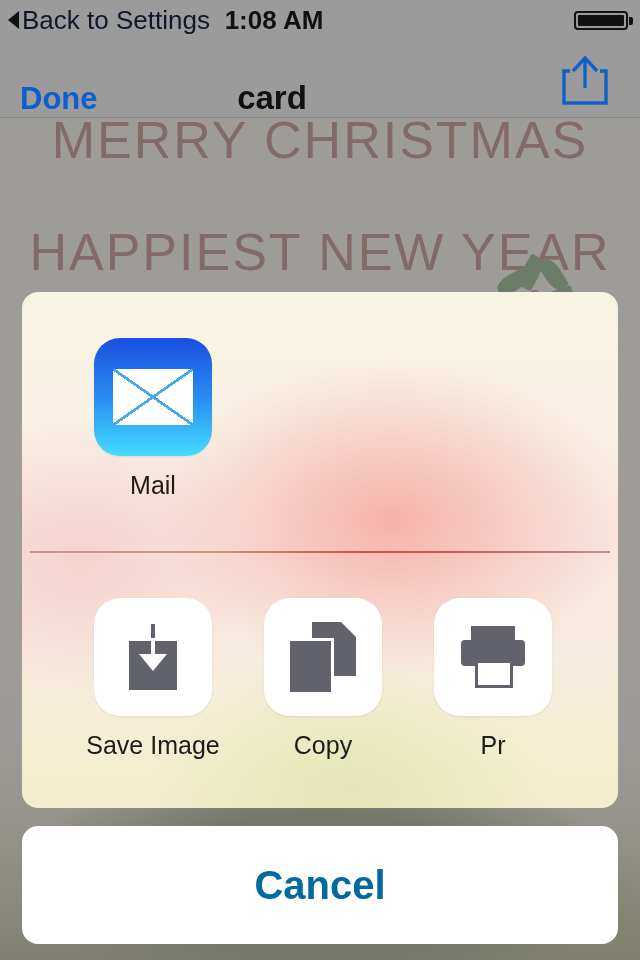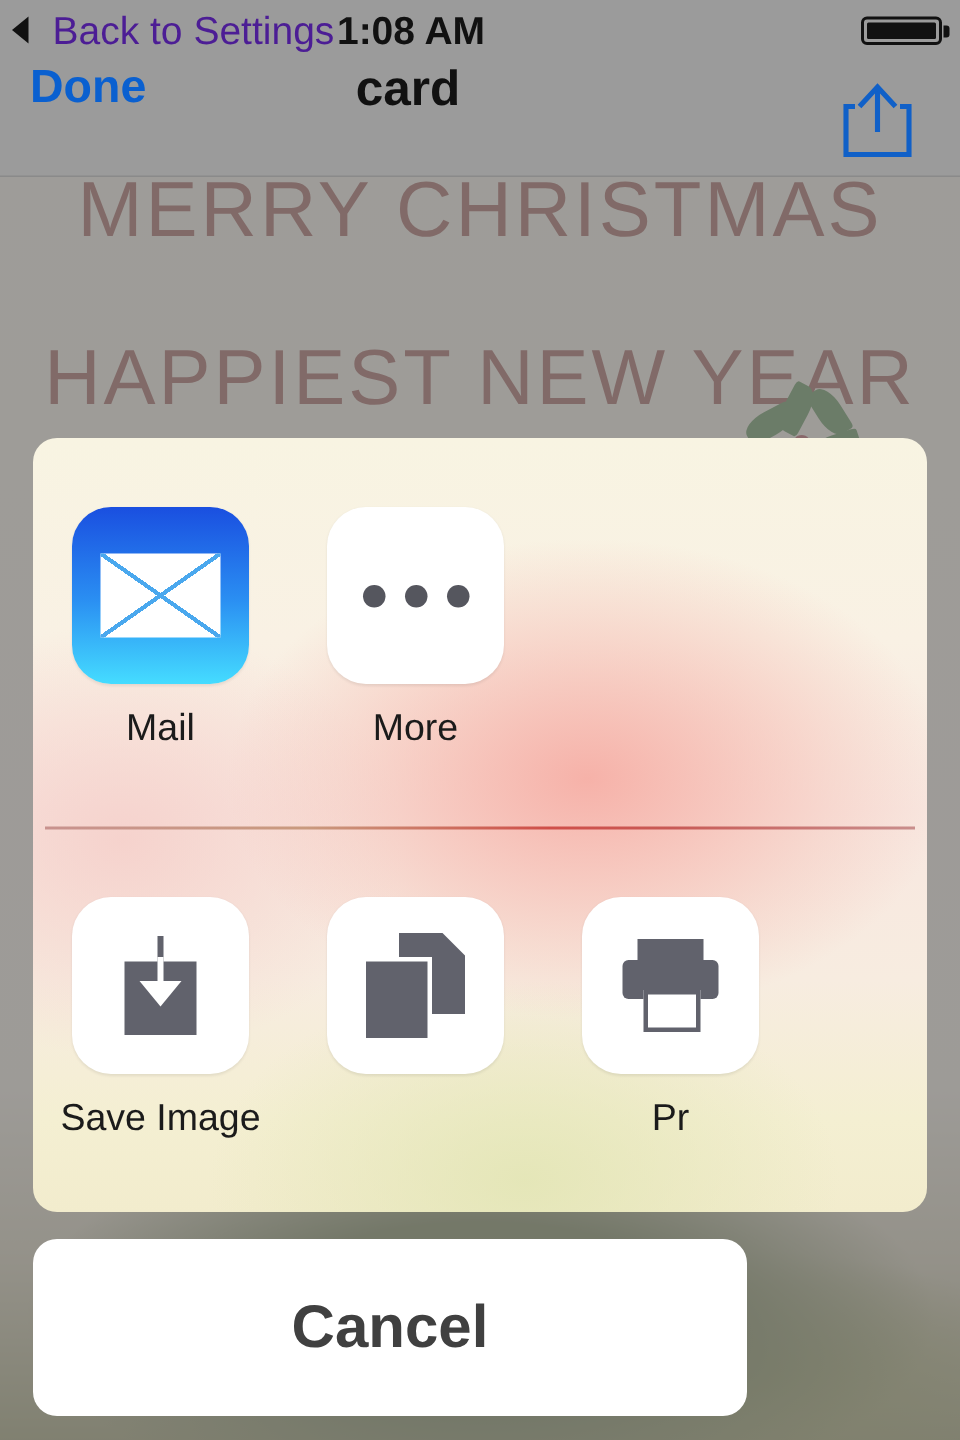--- a/index.html
+++ b/index.html
@@ -56,22 +56,22 @@
     border-radius:50% 10% 50% 10%;
   }
   .berry { position:absolute; width:13px; height:15px; border-radius:50%; background:#a8353a; }
 
   
   #statusbar {
     position:absolute; left:0; top:0; width:640px; height:40px;
     background:#9b9b9b; display:flex; align-items:center;
   }
   #back-link {
-    display:flex; align-items:center; gap:16px; margin-left:8px;
-    font-size:26px; color:#4c1d95; white-space:nowrap;
+    display:flex; align-items:center; gap:3px; margin-left:8px;
+    font-size:26px; color:#0f172a; white-space:nowrap;
   }
   #back-tri {
     width:0; height:0; border-top:9px solid transparent;
     border-bottom:9px solid transparent; border-right:11px solid #111;
   }
   #clock {
     position:absolute; left:0; width:548px; text-align:center;
     font-size:26px; font-weight:600; color:#111;
   }
   #battery {
@@ -80,21 +80,21 @@
   }
   #battery-fill { width:100%; height:100%; background:#111; border-radius:1px; }
   #battery-cap {
     position:absolute; right:7px; top:17px; width:4px; height:8px;
     background:#111; border-radius:0 2px 2px 0;
   }
 
   
   #navbar {
     position:absolute; left:0; top:40px; width:640px; height:78px;
-    background:#9b9b9b; display:flex; align-items:flex-start;
+    background:#9b9b9b; display:flex; align-items:flex-end;
     border-bottom:1px solid #8a8a8a;
   }
   #done-button {
     margin-left:20px; font-size:31px; color:#0a60d0; font-weight:600;
   }
   #nav-title {
     position:absolute; left:0; width:544px; text-align:center;
     font-size:33px; font-weight:700; color:#111;
   }
   #share-button { position:absolute; right:30px; top:14px; width:50px; height:52px; }
@@ -102,21 +102,21 @@
   
   #share-sheet {
     position:absolute; left:22px; top:292px; width:596px; height:516px;
     border-radius:16px; overflow:hidden;
     background:
       radial-gradient(ellipse 300px 200px at 62% 44%, rgba(246,173,164,0.92) 0%, rgba(246,198,188,0.45) 55%, rgba(250,240,220,0) 80%),
       radial-gradient(ellipse 260px 200px at 10% 52%, rgba(245,205,200,0.8) 0%, rgba(248,232,216,0) 72%),
       radial-gradient(ellipse 280px 180px at 55% 96%, rgba(226,229,180,0.85) 0%, rgba(245,240,205,0) 75%),
       linear-gradient(180deg,#f8f4e2 0%, #f9f1e4 26%, #f8e7e0 48%, #f7ece0 70%, #f4efd2 88%, #f2eccd 100%);
   }
-  .sheet-row { position:absolute; left:0; width:596px; display:flex; }
+  .sheet-row { position:absolute; left:0; width:596px; display:flex;padding-left:46px; }
   #app-row { top:0; height:259px; }
   #action-row { top:260px; height:256px; }
   #sheet-divider {
     position:absolute; left:8px; top:259px; width:580px; height:2px;
     background:linear-gradient(90deg,#c8928e 0%,#c99a7e 30%,#cf4f49 58%,#c85a56 72%,#c98e8c 100%);
   }
   .share-item {
     width:170px; padding-top:46px; display:flex; flex-direction:column;
     align-items:center; flex:0 0 auto;
   }
@@ -194,24 +194,24 @@
   }
 
   
   .print-ico { position:relative; width:64px; height:62px; }
   .print-top { position:absolute; left:10px; top:0; width:44px; height:14px; background:#61626c; }
   .print-body { position:absolute; left:0; top:14px; width:64px; height:26px; background:#61626c; border-radius:4px; }
   .print-paper { position:absolute; left:14px; top:34px; width:38px; height:28px; background:#fff; border:3px solid #61626c; }
 
   
   #cancel-button {
-    position:absolute; left:22px; top:826px; width:476px; height:118px;
+    position:absolute; left:22px; top:826px; width:596px; height:118px;
     background:#fff; border-radius:16px;
     display:flex; align-items:center; justify-content:center;
-    font-size:40px; font-weight:600; color:#404040;
+    font-size:40px; font-weight:600; color:#0369a1;
   }
 </style>
 </head>
 <body>
 
 <div id="card-bg">
   <div class="card-title" id="merry">MERRY CHRISTMAS</div>
   <div class="card-title" id="happiest">HAPPIEST NEW YEAR</div>
   <div id="holly">
     <div class="leaf" style="left:0;top:10px;transform:rotate(-28deg)"></div>
@@ -255,30 +255,20 @@
   <div class="sheet-row" id="app-row">
 
     <div class="share-item">
       <div class="item-tile tile-mail">
         <div class="env"></div>
       </div>
       <div class="item-label">Mail</div>
     </div>
 
 
-    <div class="share-item">
-      <div class="item-tile">
-        <div class="dots">
-          <span></span>
-          <span></span>
-          <span></span>
-        </div>
-      </div>
-      <div class="item-label">More</div>
-    </div>
 
   </div>
 
   <div id="sheet-divider"></div>
 
   <div class="sheet-row" id="action-row">
 
     <div class="share-item">
       <div class="item-tile">
         <div class="save-ico">
@@ -293,20 +283,21 @@
 
 
     <div class="share-item">
       <div class="item-tile">
         <div class="copy-ico">
           <div class="copy-back"></div>
           <div class="copy-fold"></div>
           <div class="copy-front"></div>
         </div>
       </div>
+      <div class="item-label">Copy</div>
     </div>
 
     <div class="share-item">
       <div class="item-tile">
         <div class="print-ico">
           <div class="print-top"></div>
           <div class="print-body"></div>
           <div class="print-paper"></div>
         </div>
       </div>

